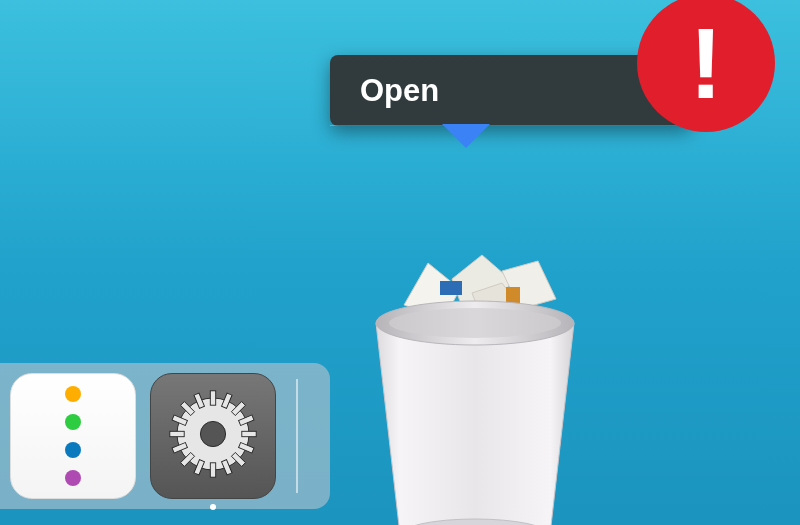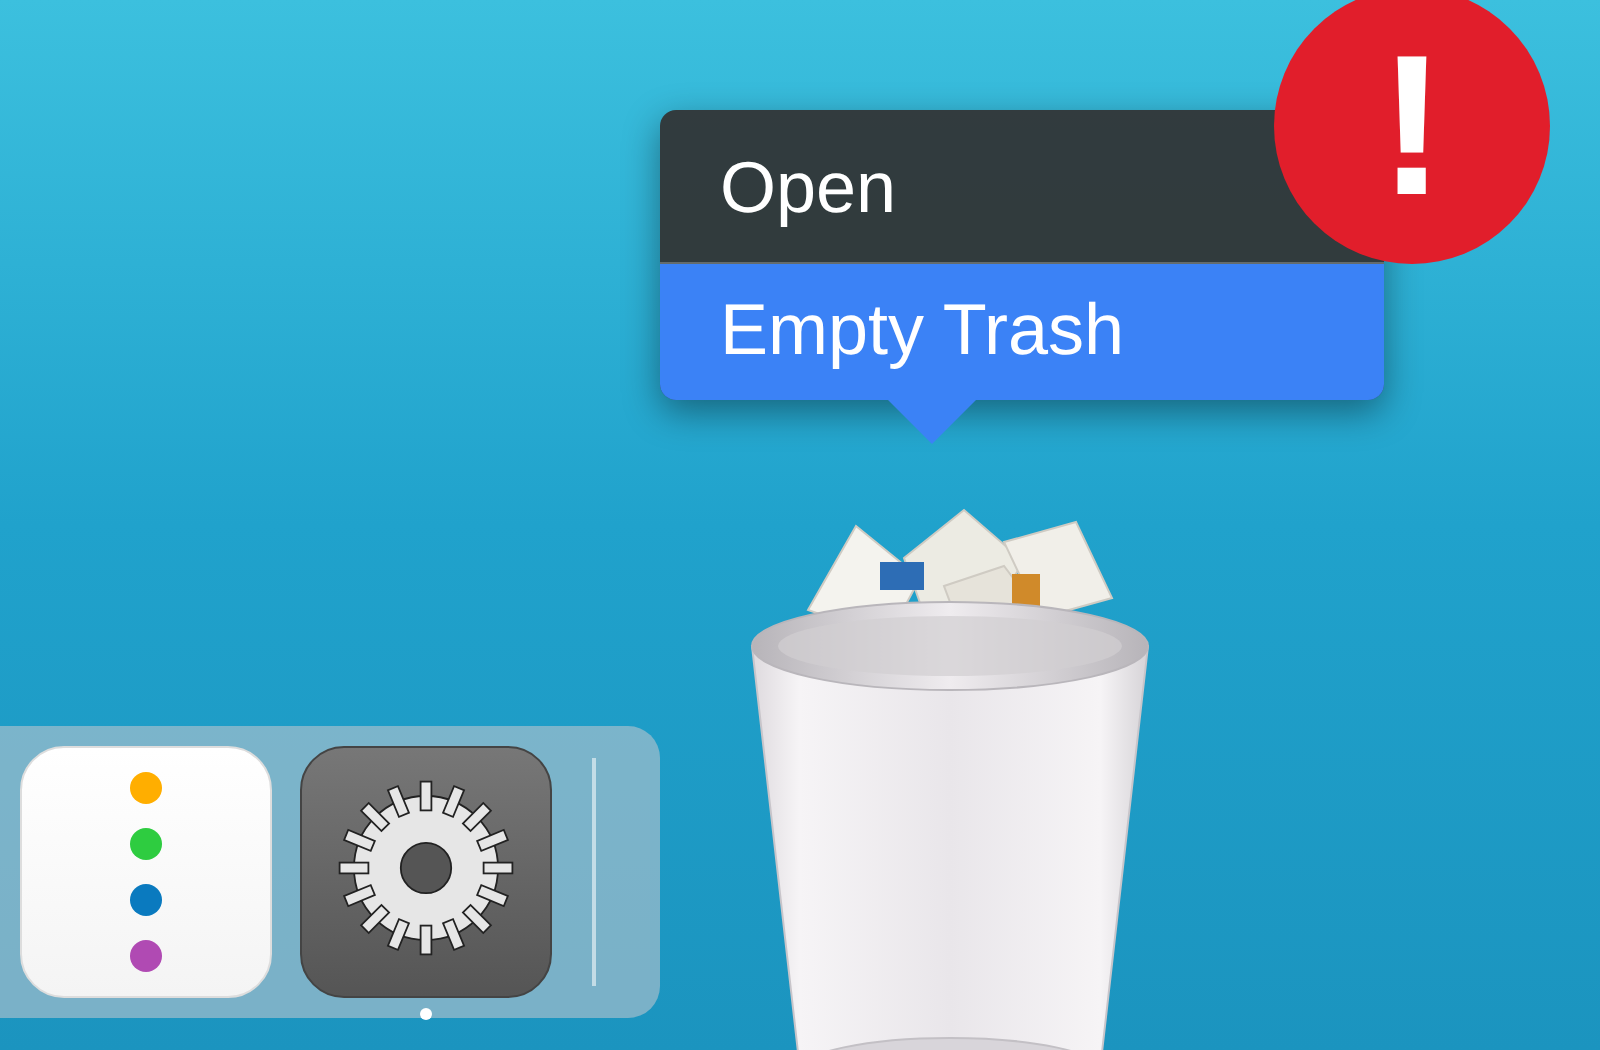--- a/index.html
+++ b/index.html
@@ -48,21 +48,21 @@
 
     .context-menu {
       position: absolute; left: 330px; top: 55px;
       width: 362px;
       background: rgba(50,50,50,0.93);
       border-radius: 8px;
       box-shadow: 0 6px 18px rgba(0,0,0,0.4);
       padding: 6px 0 0 0;
     }
     .menu-item {
-      font-size: 36px; font-weight: 400;
+      font-size: 31px; font-weight: 700;
       color: #fff; padding: 12px 30px 14px;
     }
     .menu-divider {
       height: 1px; background: rgba(255,255,255,0.25);
       margin: 2px 0 0 0;
     }
     .menu-item.sel {
       background: #3b82f6;
       border-bottom-left-radius: 8px; border-bottom-right-radius: 8px;
     }
@@ -157,19 +157,18 @@
     <ellipse cx="123" cy="88" rx="99" ry="22" fill="url(#rimG)" stroke="#b9b6bb"></ellipse>
     <ellipse cx="123" cy="88" rx="86" ry="15" fill="#d2ced2" opacity=".7"></ellipse>
 
     <ellipse cx="123" cy="300" rx="75" ry="16" fill="#d8d5da" stroke="#c3c0c5"></ellipse>
   </svg>
 </div>
 
 <div class="context-menu">
   <div class="menu-item">Open</div>
   <div class="menu-divider"></div>
-  <div class="menu-item sel">Empty Trash</div>
   <div class="menu-pointer"></div>
 </div>
 
 <div class="warn-badge">
   <span>!</span>
 </div>
 
 </body></html>

